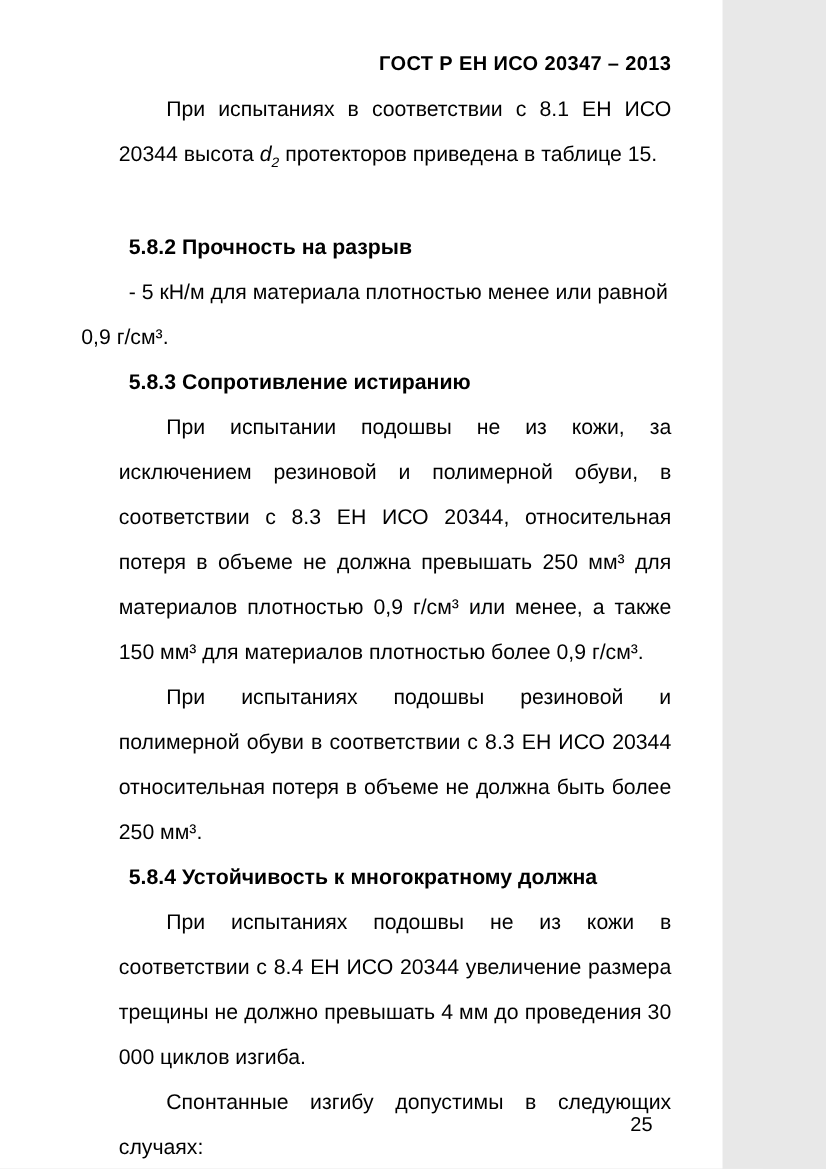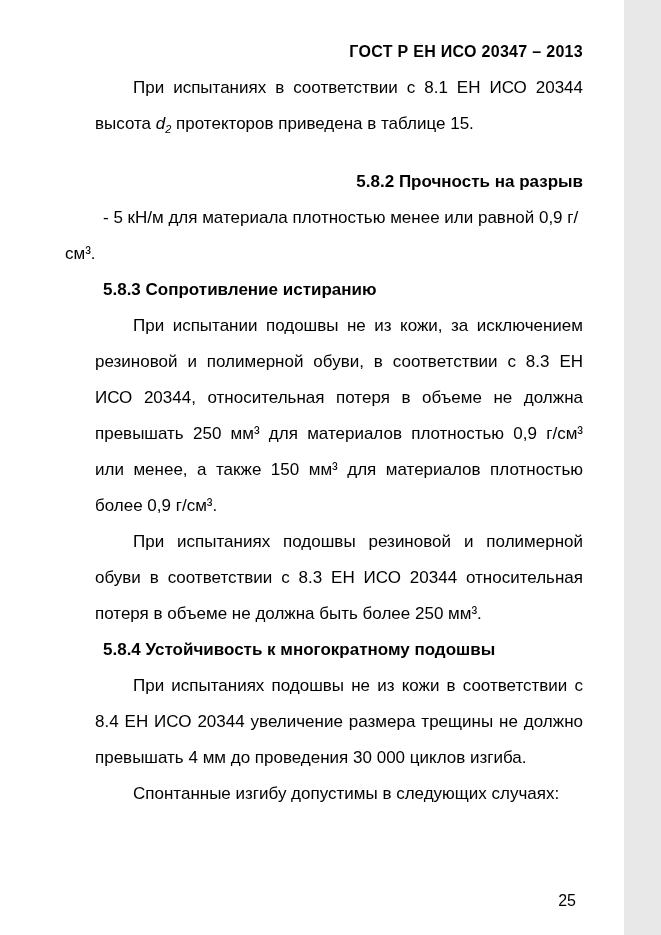--- a/index.html
+++ b/index.html
@@ -2,21 +2,21 @@
 <html><head>
 <meta charset="utf-8">
 <style>
   * { margin: 0; padding: 0; box-sizing: border-box; }
   html, body { background: #e8e8e8; }
   body {
     font-family: "Liberation Sans", sans-serif;
   }
   .page {
     position: relative;
-    width: 624px;
+    width: 578px;
     height: 935px;
     background: #ffffff;
     color: #000000;
     padding: 34px 41px 0 65px;
     overflow: hidden;
   }
   .doc-header {
     font-size: 16px;
     font-weight: bold;
     text-align: right;
@@ -35,31 +35,30 @@
   .heading {
     font-size: 17px;
     line-height: 36px;
     font-weight: bold;
     text-indent: 38px;
   }
   .heading.plain {
     font-weight: normal;
   }
   .gap-before {
-    margin-top: 22px;
-    text-align: right;
+    margin-top: 38px;
   }
   .list-line {
     font-size: 17px;
     line-height: 36px;
     text-indent: 38px;
   }
   .page-number {
     position: absolute;
-    right: 48px;
+    right: 56px;
     bottom: 24px;
     font-size: 16px;
     line-height: 20px;
   }
   i { font-style: italic; }
   sub { font-size: 11px; line-height: 0; }
 </style>
 </head>
 <body>
 
@@ -75,21 +74,21 @@
 
 
   <div class="list-line">- 5 кН/м для материала плотностью менее или равной 0,9 г/см³.</div>
 
   <div class="heading">5.8.3 Сопротивление истиранию</div>
 
   <p class="para">При испытании подошвы не из кожи, за исключением резиновой и полимерной обуви, в соответствии с 8.3  ЕН ИСО 20344, относительная потеря в объеме не должна превышать 250 мм³ для материалов плотностью 0,9 г/см³ или менее, а также 150 мм³ для материалов плотностью более 0,9 г/см³.</p>
 
   <p class="para">При испытаниях подошвы резиновой и полимерной обуви в соответствии с 8.3  ЕН ИСО 20344 относительная потеря в объеме не должна быть более 250 мм³.</p>
 
-  <div class="heading">5.8.4 Устойчивость к многократному подошвы</div>
+  <div class="heading">5.8.4 Устойчивость к многократному должна</div>
 
   <p class="para">При испытаниях подошвы не из кожи в соответствии с 8.4  ЕН ИСО 20344 увеличение размера трещины не должно превышать 4 мм до проведения 30 000 циклов изгиба.</p>
 
   <p class="para">Спонтанные изгибу допустимы в следующих случаях:</p>
 
   <div class="page-number">25</div>
 
 </div>
 
 </body></html>

